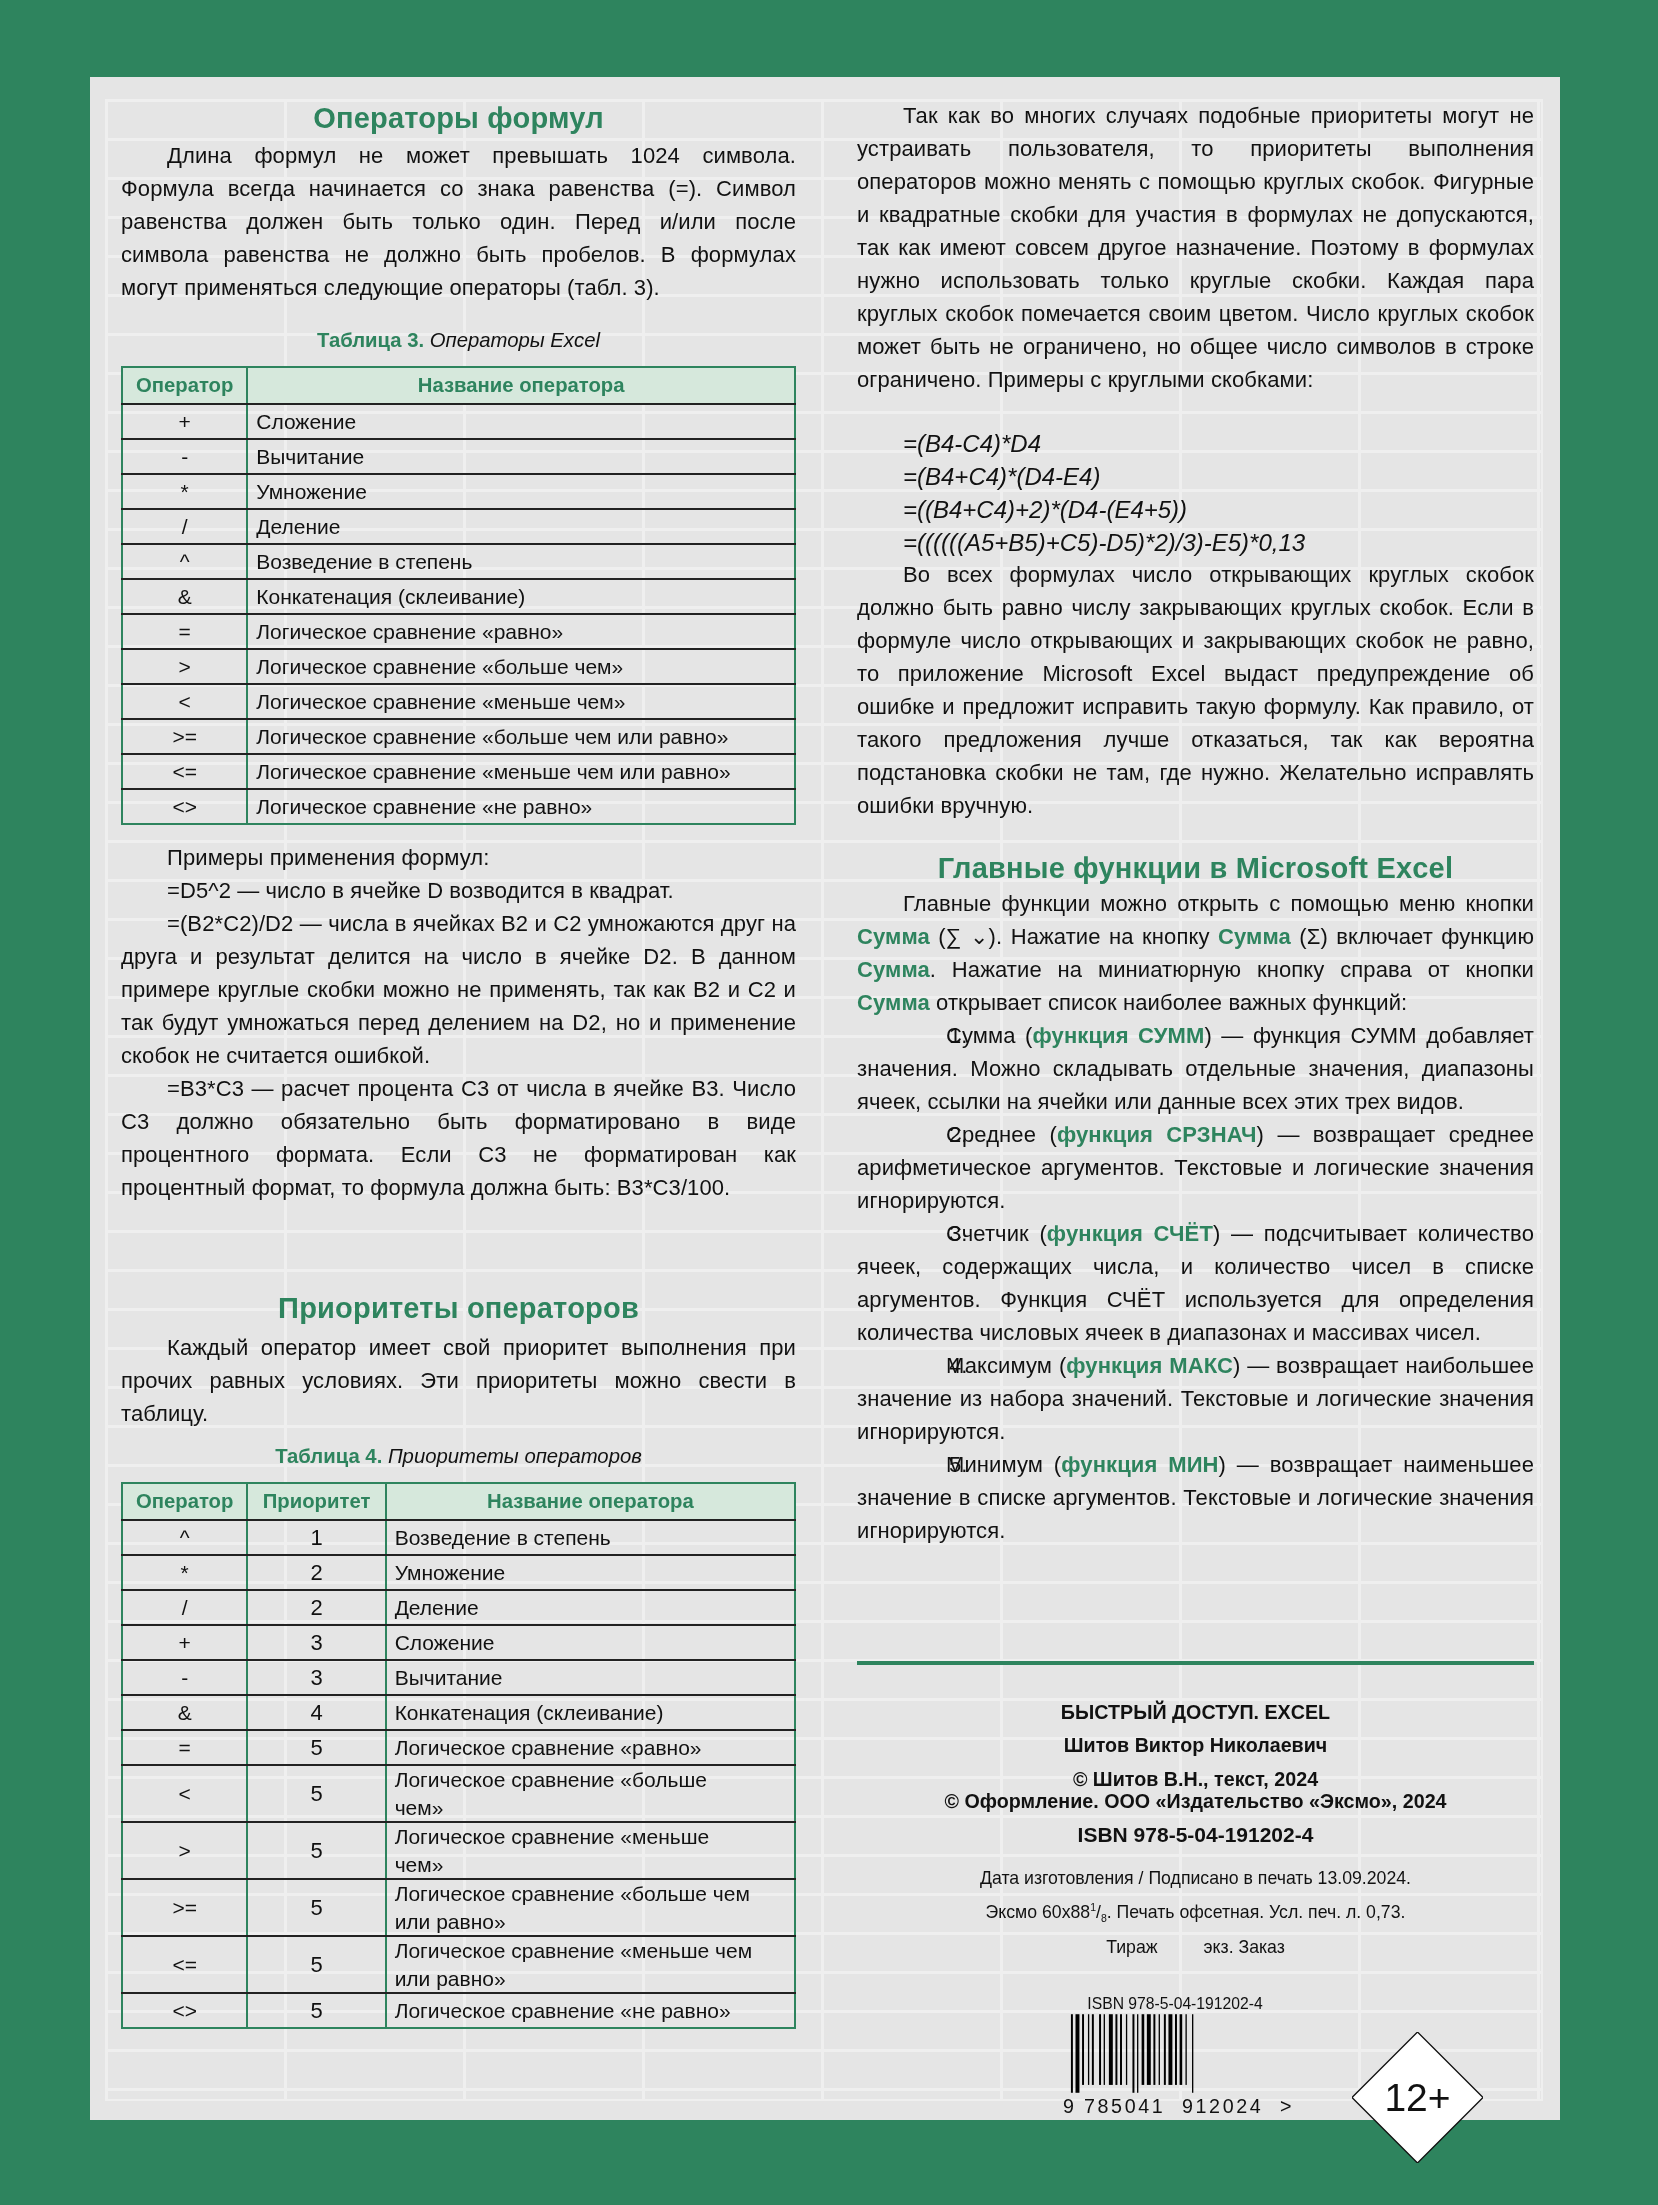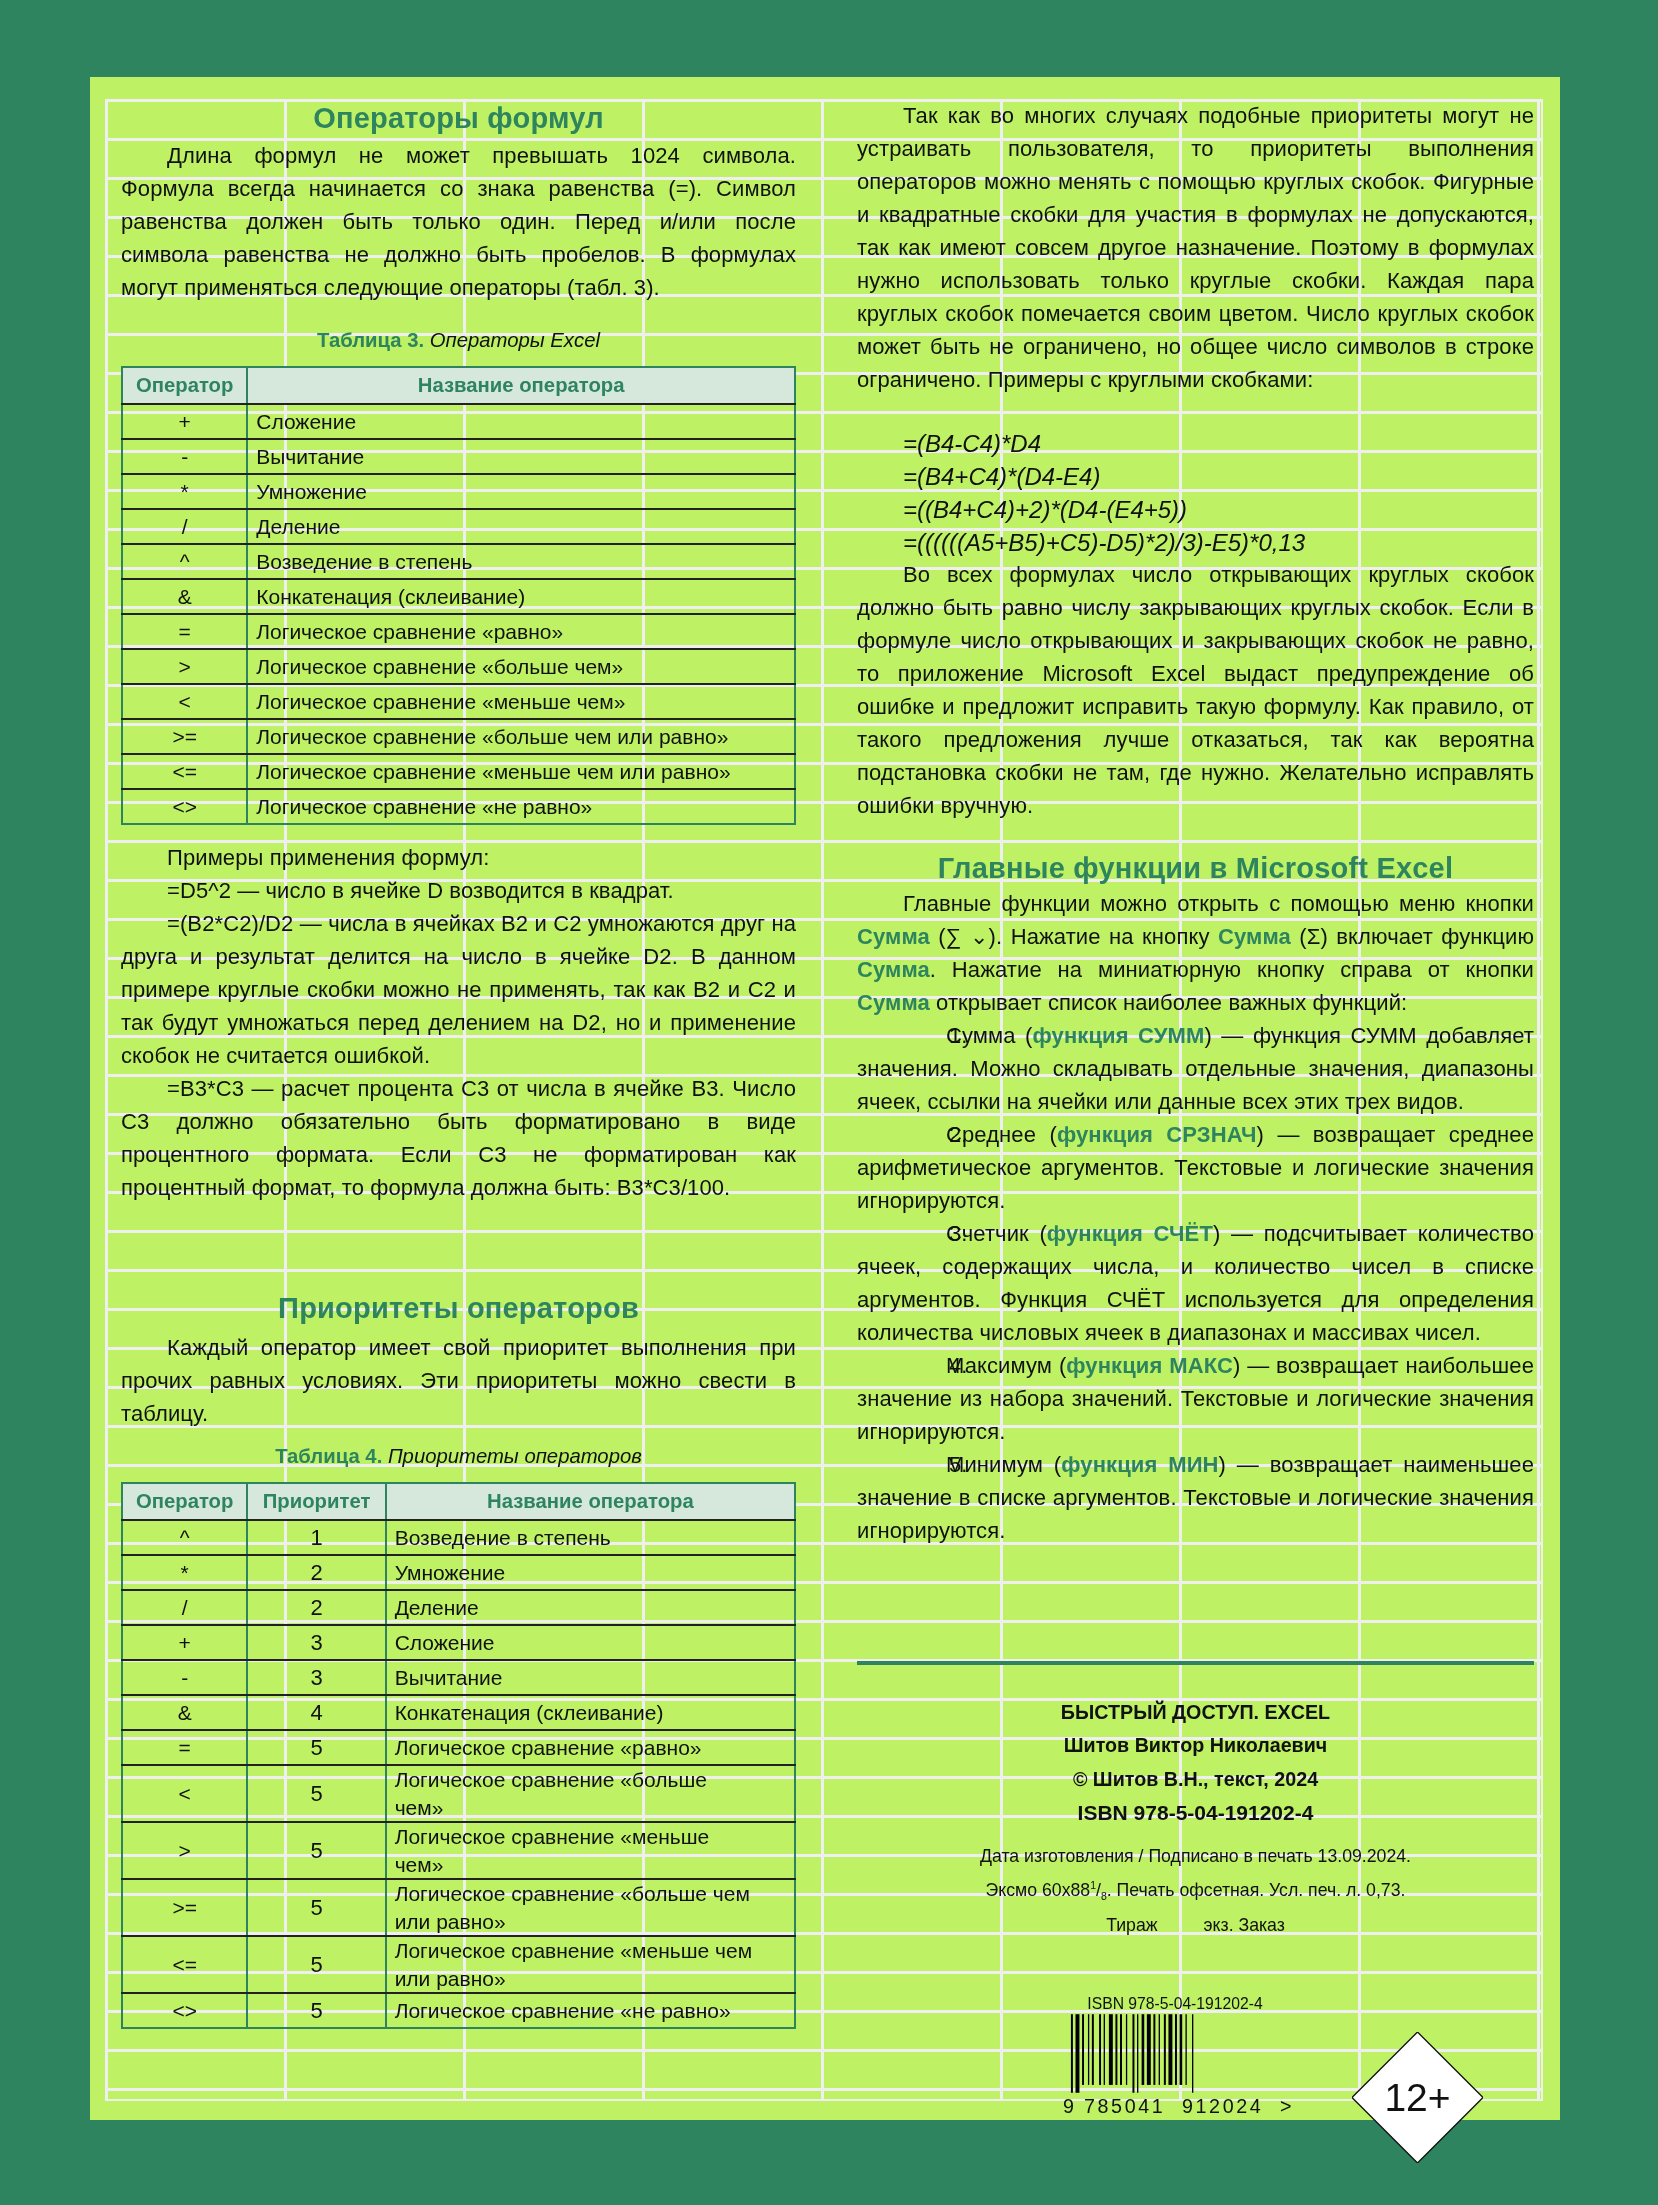--- a/index.html
+++ b/index.html
@@ -1,21 +1,21 @@
 <!DOCTYPE html>
 <html style="font-size:10.5px"><head>
 <meta charset="utf-8">
 <style>
   html, body { margin:0; padding:0; }
   body {
     width:1658px; height:2205px; background:#2e845e; position:relative; overflow:hidden;
     font-family:"Liberation Sans", sans-serif; color:#111;
   }
   .page {
-    position:absolute; left:90px; top:77px; width:1470px; height:2043px; background:#bef264;
+    position:absolute; left:90px; top:77px; width:1470px; height:2043px; background:#e5e5e5;
   }
   .grid {
     position:absolute; left:15px; top:22px; width:1436px; height:2000px;
     background-image:
       linear-gradient(to right, #efefef 2.6px, transparent 2.6px),
       linear-gradient(to bottom, #efefef 2.6px, transparent 2.6px);
     background-size:179px 100%, 100% 39px;
     border-right:2.6px solid #efefef; border-bottom:2.6px solid #efefef;
   }
   .col { position:absolute; top:0; }
@@ -250,20 +250,21 @@
           <p class="indent"><span style="display: inline-block; width: 43px;">5.</span><span>Минимум</span> (<span class="green">функция МИН</span>)<span> — возвращает наименьшее значение в списке аргументов. Текстовые и логические значения игнорируются.</span></p>
         </div>
     </div>
     <div class="abs" style="top:1584px;">
       <div class="rule"></div>
     </div>
     <div class="abs" style="top:1615px;">
       <div class="imprint" style="line-height:33px; margin-top:3.9px;">БЫСТРЫЙ ДОСТУП. EXCEL</div>
       <div class="imprint" style="line-height:33px;">Шитов Виктор Николаевич</div>
       <div class="imprint" style="line-height:22px; margin-top:6.6px;">© Шитов В.Н., текст, 2024</div>
+      <div class="imprint" style="line-height:22px;">© Оформление. ООО «Издательство «Эксмо», 2024</div>
       <div class="imprint" style="line-height:33px; margin-top:5.2px; font-size:21px;">ISBN 978-5-04-191202-4</div>
       <div class="small" style="margin-top:13px;">Дата изготовления / Подписано в печать 13.09.2024.</div>
       <div class="small"><span>Эксмо 60х88</span><sup style="font-size:10.5px;">1</sup>/<sub style="font-size:10.5px;">8</sub><span>. Печать офсетная. Усл. печ. л. 0,73.</span></div>
       <div class="small"><span>Тираж</span><span style="display:inline-block; width:46px;"></span><span>экз. Заказ</span></div>
     </div>
 
     <div class="barcode-wrap" style="left:210px; top:1917px; width:216px;">
       <div style="font-size:15.7px; text-align:center; line-height:19.7px;">ISBN 978-5-04-191202-4</div>
       <svg id="barcode" width="216" height="79" viewBox="0 0 330 120">
           <rect x="6" y="0" width="3" height="120" fill="#000"></rect>

